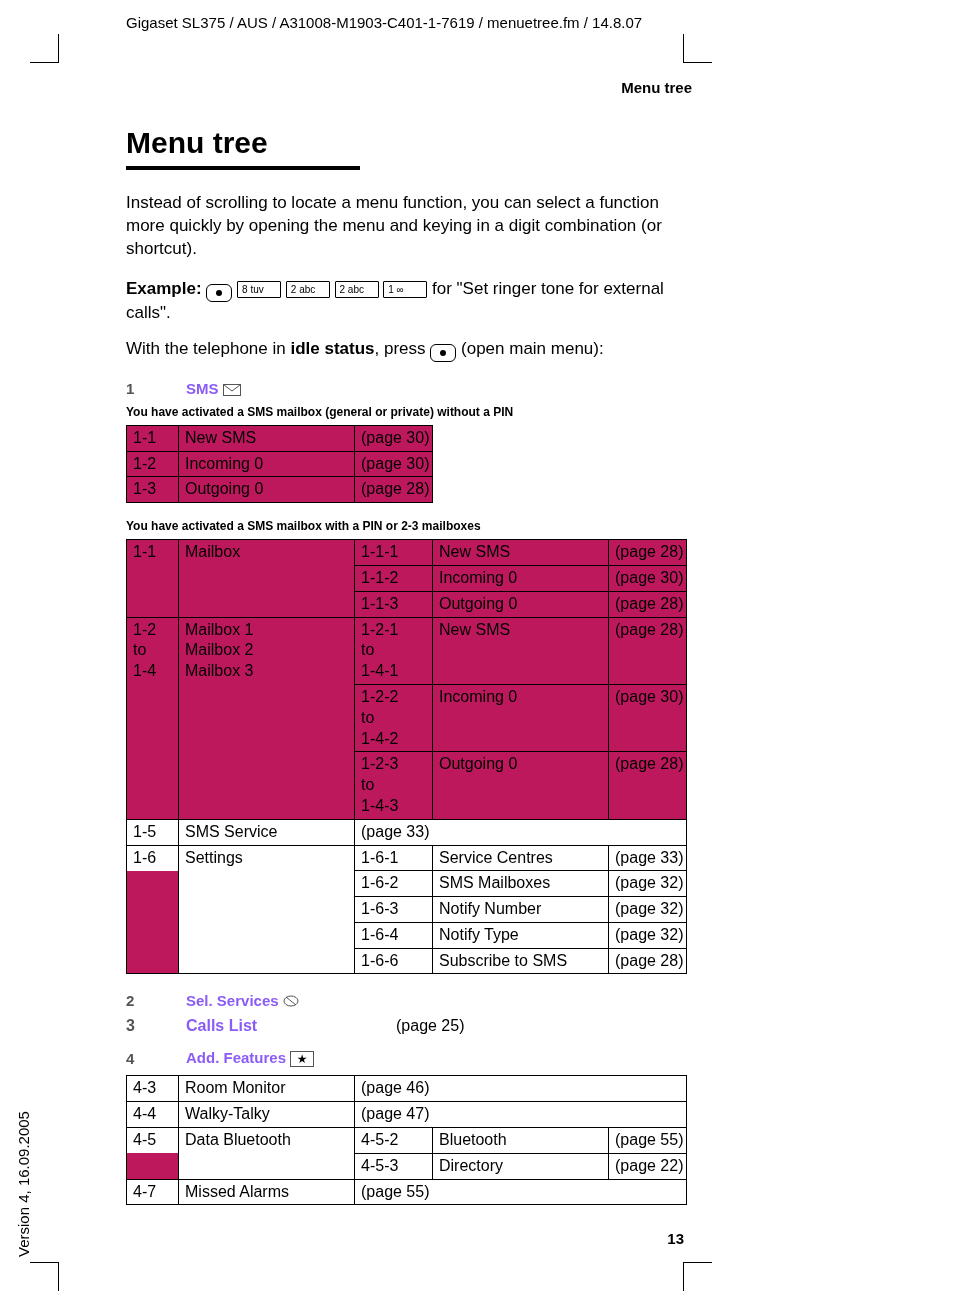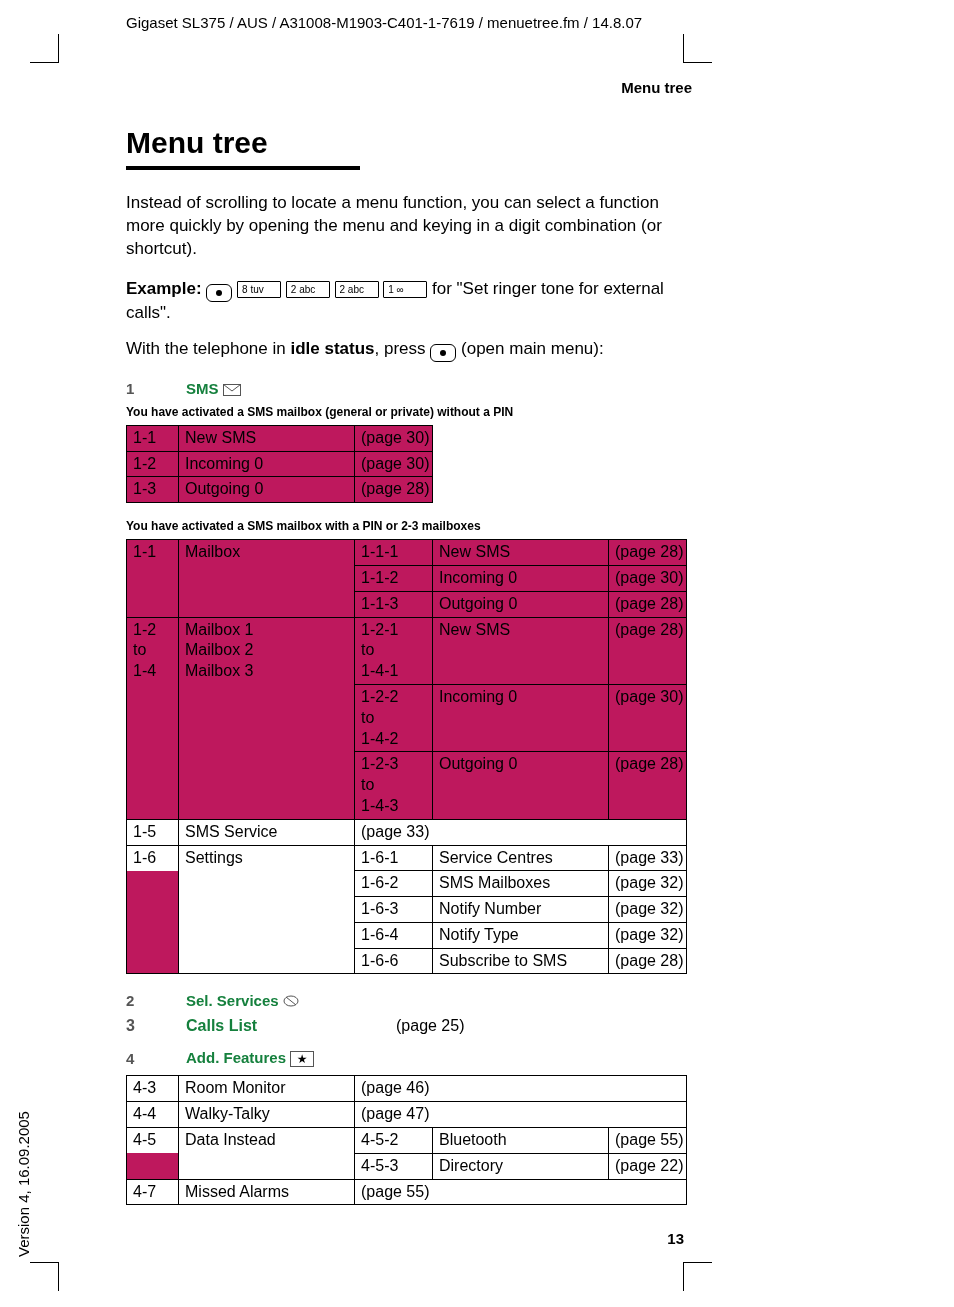--- a/index.html
+++ b/index.html
@@ -93,21 +93,21 @@
     margin: 10px 0 8px 0;
     font-size: 15px;
   }
   .section-num {
     font-weight: bold;
     color: #555;
     width: 20px;
   }
   .section-label {
     font-weight: bold;
-    color: #15803d;
+    color: #8b5cf6;
   }
   .section-header svg, .section-header .ico {
     vertical-align: -2px;
   }
   .sub-note {
     font-weight: bold;
     font-size: 12px;
     margin: 8px 0 6px 0;
   }
   table.menu {
@@ -373,21 +373,21 @@
       <td>Room Monitor</td>
       <td class="page-ref" colspan="3">(page 46)</td>
     </tr>
     <tr>
       <td>4-4</td>
       <td>Walky-Talky</td>
       <td class="page-ref" colspan="3">(page 47)</td>
     </tr>
     <tr>
       <td class="nb-bottom">4-5</td>
-      <td class="nb-bottom">Data Instead</td>
+      <td class="nb-bottom">Data Bluetooth</td>
       <td>4-5-2</td>
       <td>Bluetooth</td>
       <td class="page-ref">(page 55)</td>
     </tr>
     <tr>
       <td class="shade nb-top"></td>
           <td class="nb-top"></td>
       <td>4-5-3</td>
       <td>Directory</td>
       <td class="page-ref">(page 22)</td>

